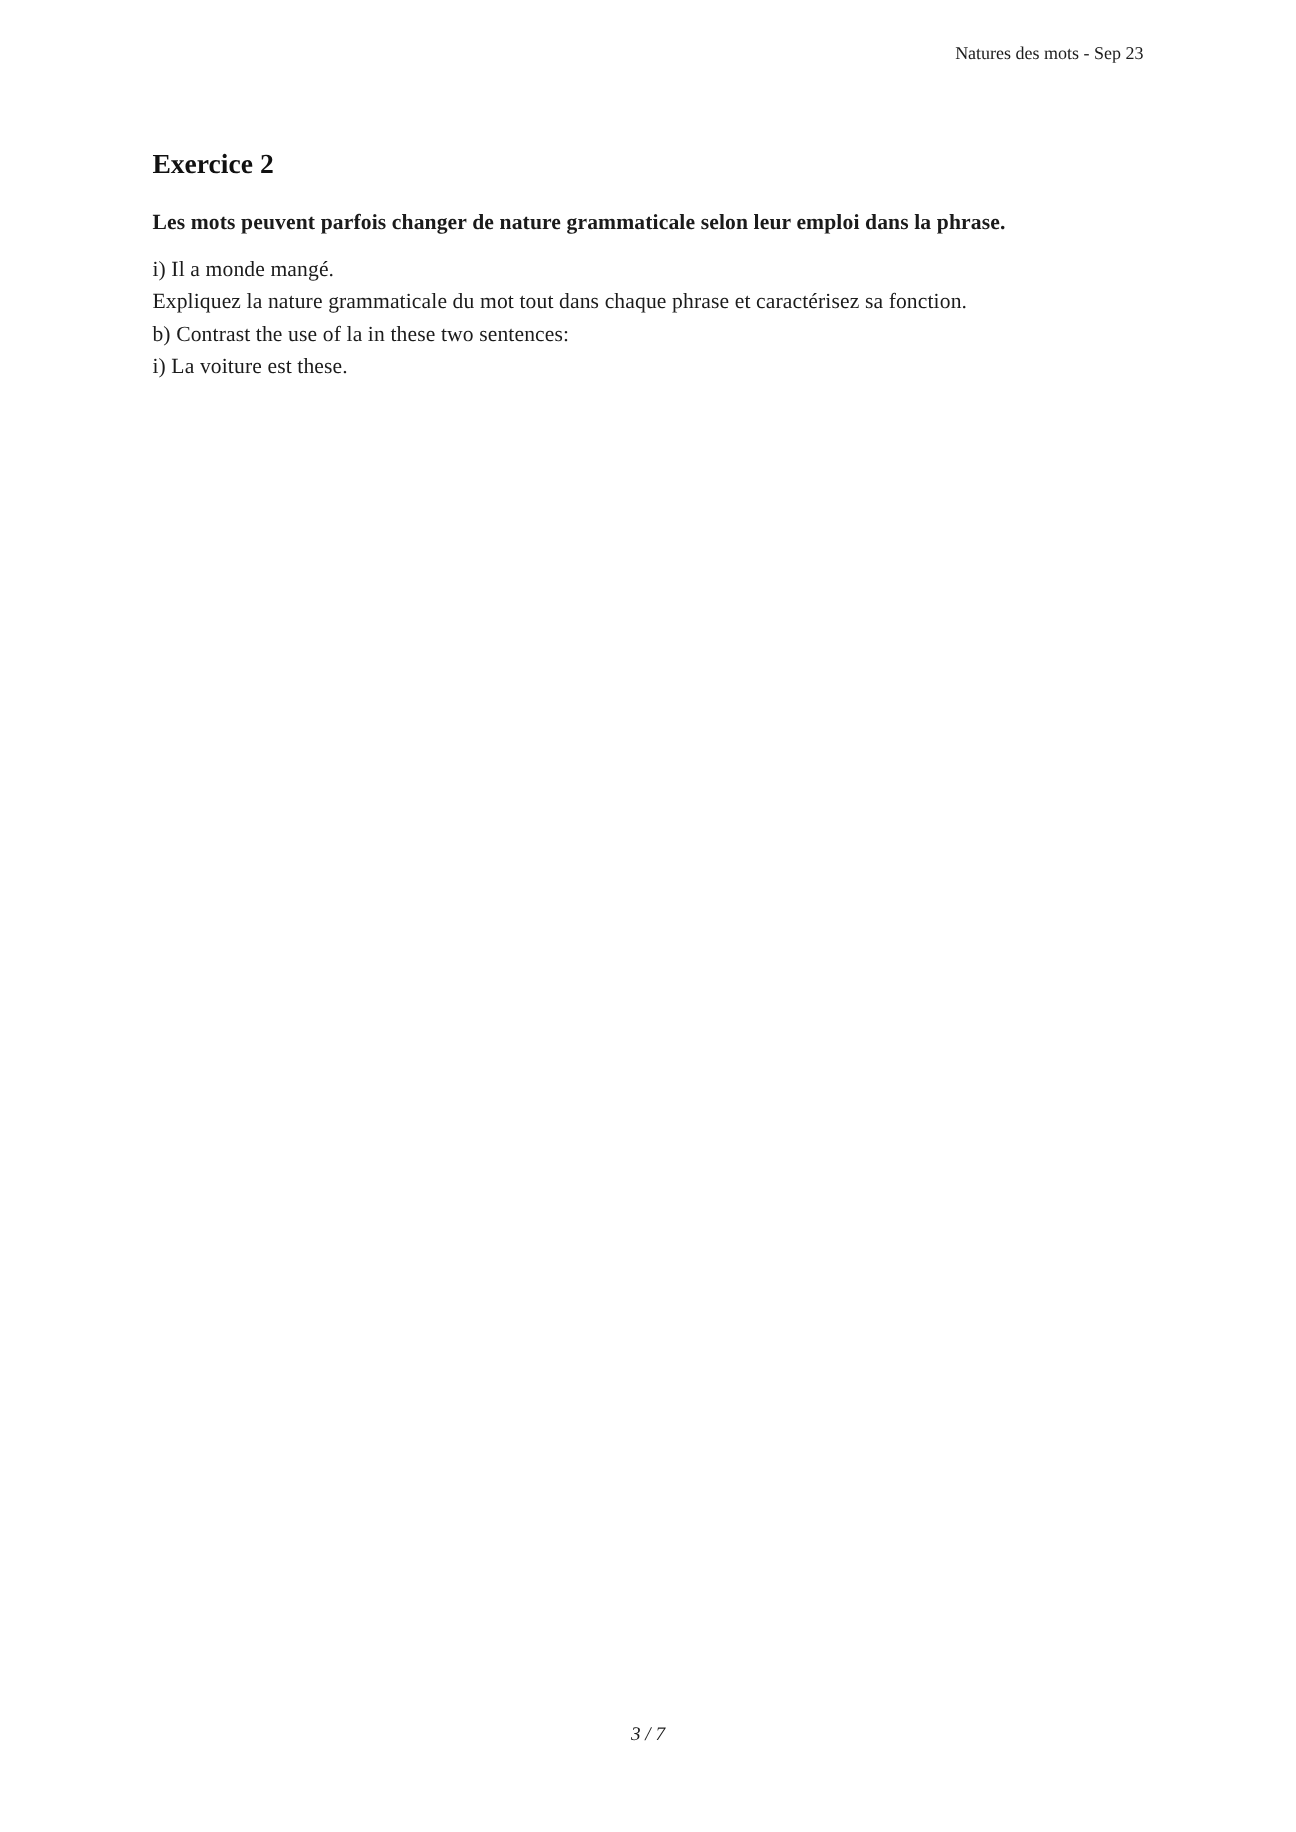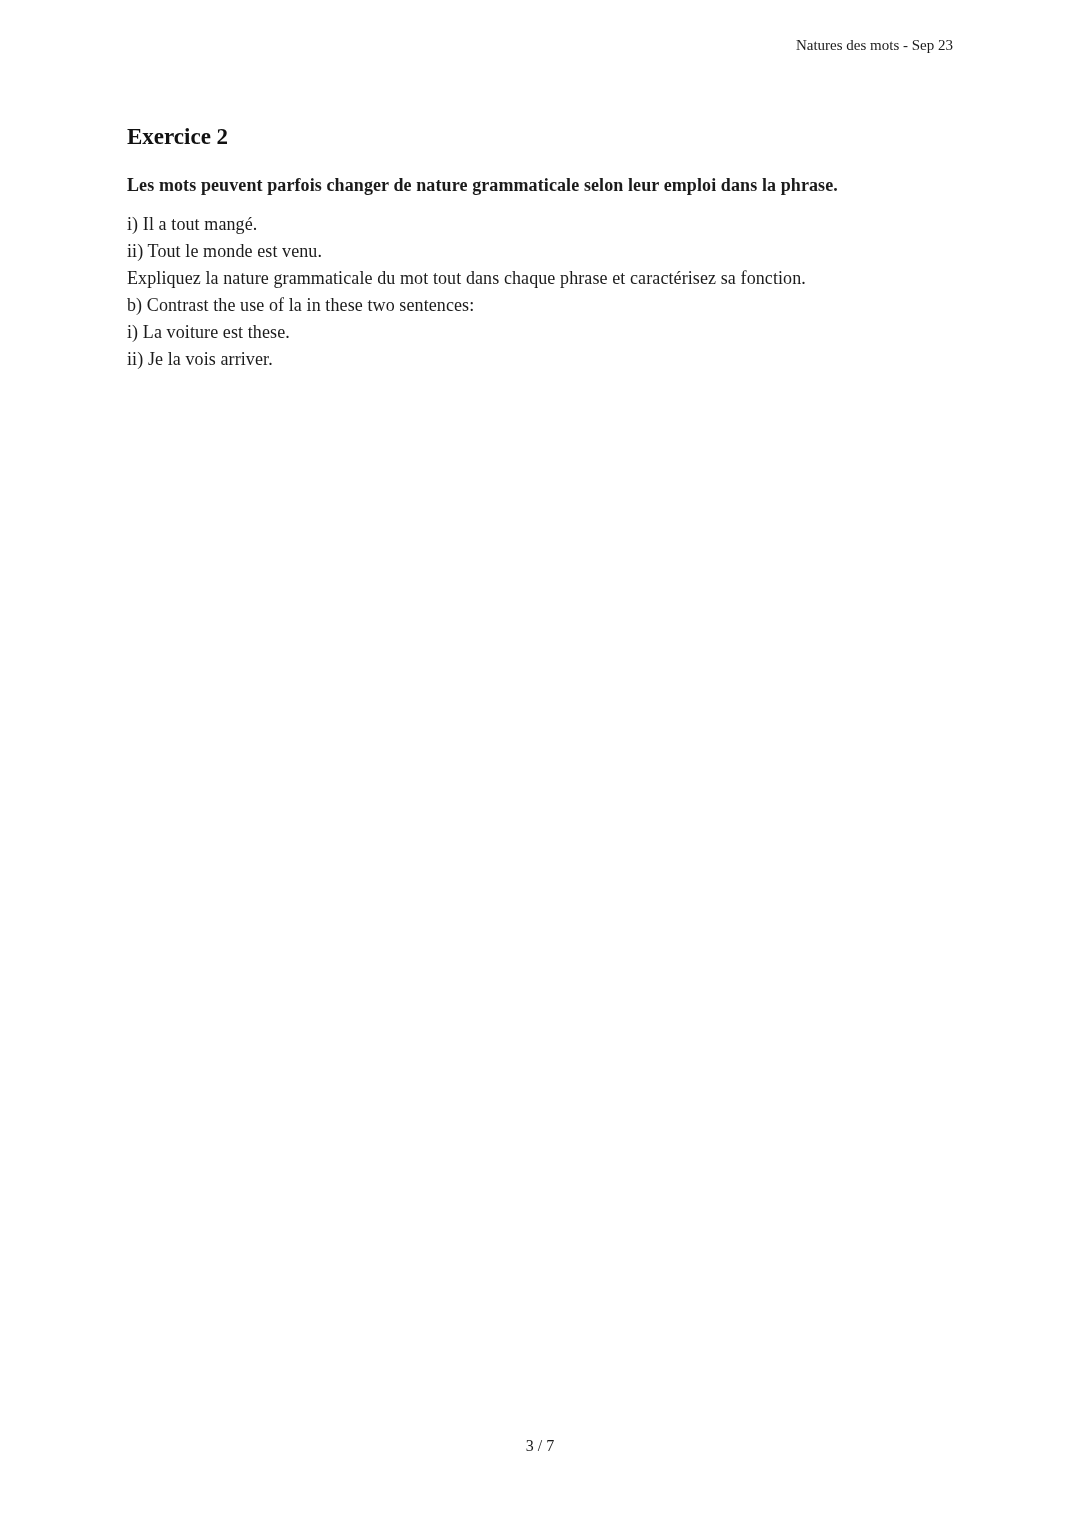--- a/index.html
+++ b/index.html
@@ -56,37 +56,36 @@
   }
   .page-footer {
     position: absolute;
     top: 1436px;
     left: 0;
     width: 100%;
     text-align: center;
     font-size: 16px;
     line-height: 20px;
     color: #1b1b1b;
+    font-style: italic;
   }
 </style>
 </head>
 <body>
 
 <div class="page">
 
   <div class="running-header">Natures des mots - Sep 23</div>
 
   <h2 class="exercise-heading" style="margin:0;text-align:center;">Exercice 2</h2>
 
   <p class="intro-paragraph" style="margin:0;font-weight:bold;">Les mots peuvent parfois changer de nature grammaticale selon leur emploi dans la phrase.</p>
 
   <div class="question-block">
-    <div class="question-line">i) Il a tout mangé.</div>
-    <div class="question-line">ii) Tout le monde est venu.</div>
+    <div class="question-line">i) Il a monde mangé.</div>
     <div class="question-line">Expliquez la nature grammaticale du mot tout dans chaque phrase et caractérisez sa fonction.</div>
     <div class="question-line">b) Contrast the use of la in these two sentences:</div>
     <div class="question-line">i) La voiture est these.</div>
-    <div class="question-line">ii) Je la vois arriver.</div>
   </div>
 
   <div class="page-footer">3 / 7</div>
 
 </div>
 
 </body></html>

